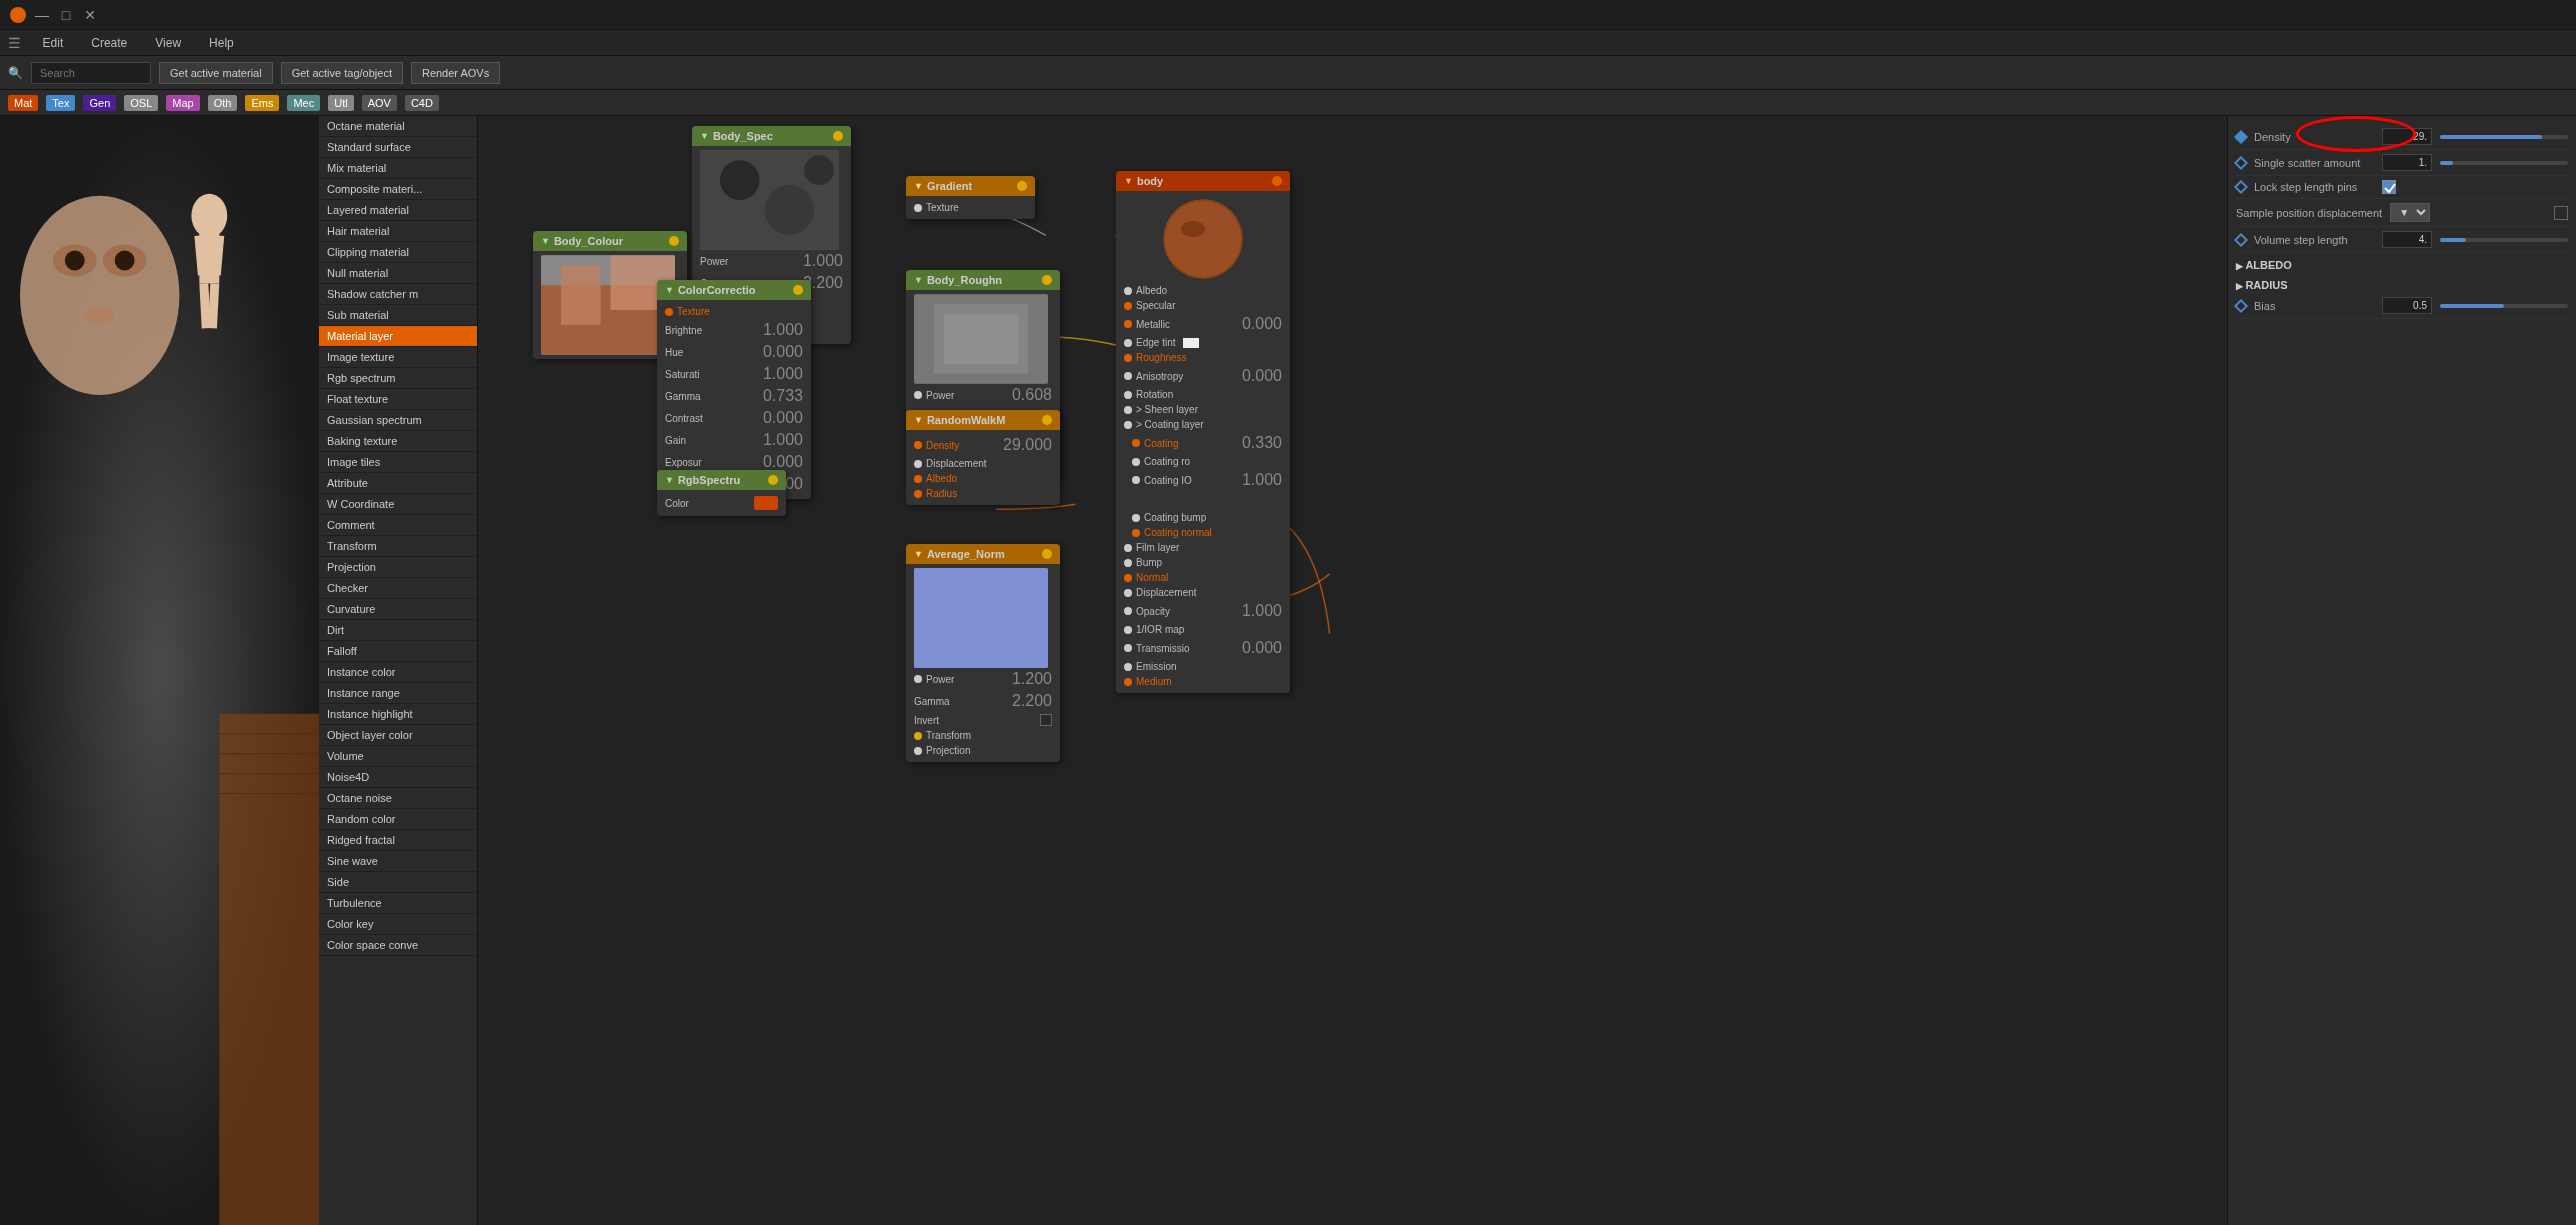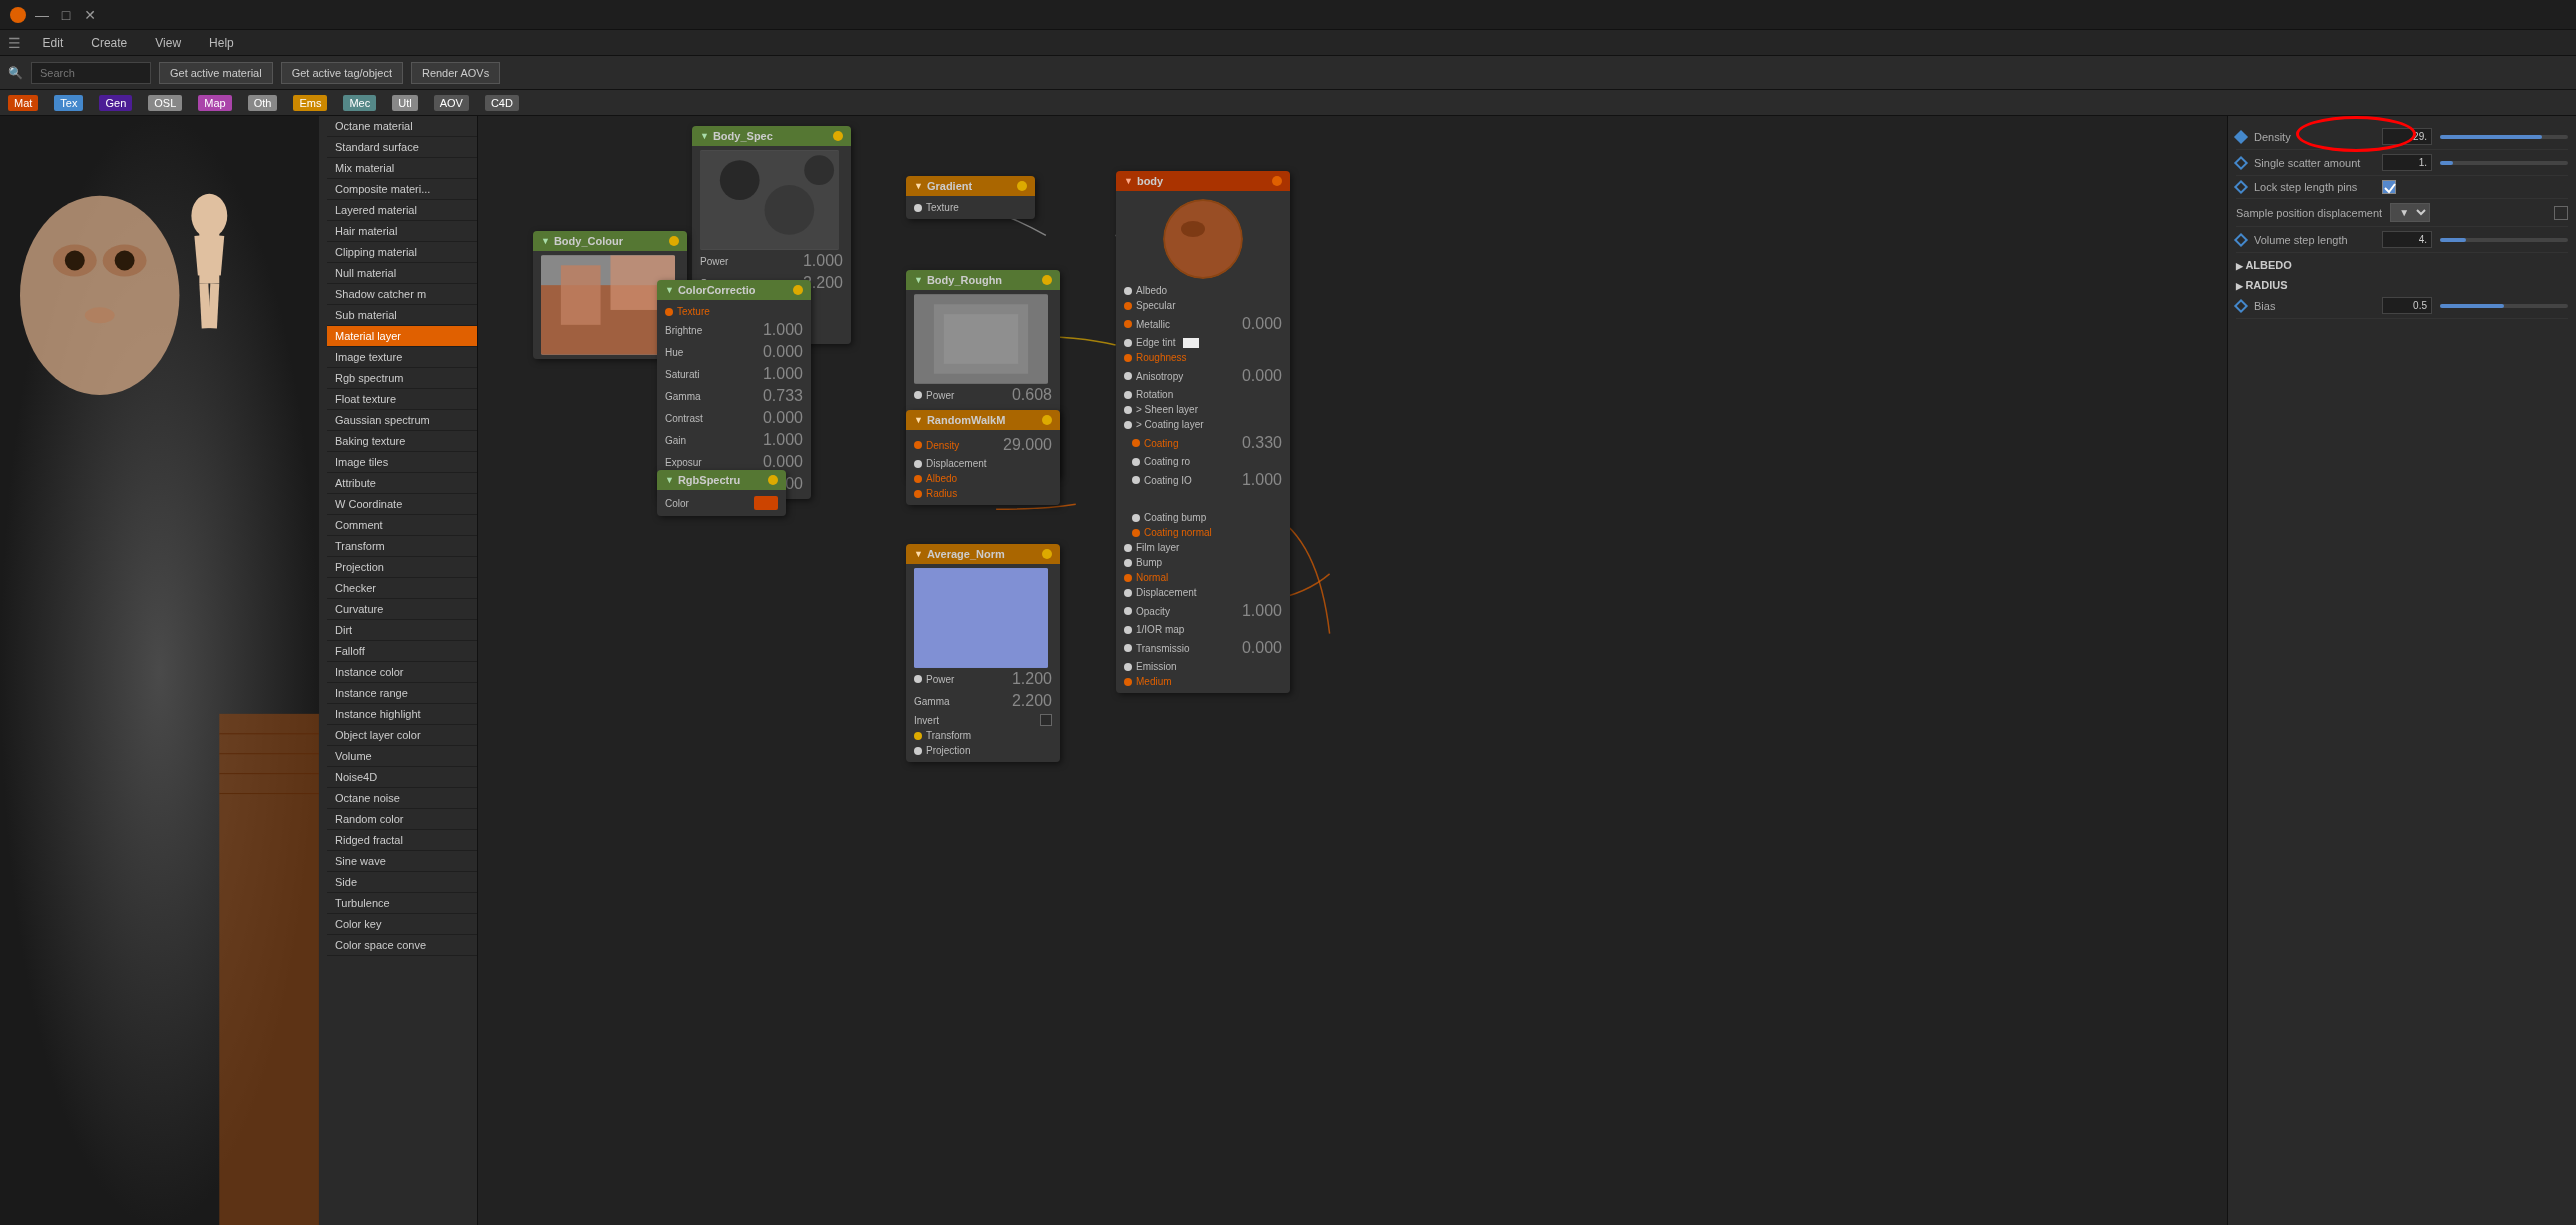--- a/index.html
+++ b/index.html
@@ -14,42 +14,42 @@
     
     .menu-bar { background: #252525; height: 26px; display: flex; align-items: center; padding: 0 8px; gap: 16px; border-bottom: 1px solid #111; }
     .menu-item { color: #bbb; cursor: pointer; font-size: 12px; padding: 2px 6px; }
 
     
     .toolbar { background: #2b2b2b; height: 34px; display: flex; align-items: center; padding: 0 8px; gap: 8px; border-bottom: 1px solid #111; }
     .toolbar-search { background: #1e1e1e; border: 1px solid #444; color: #ccc; padding: 3px 8px; font-size: 11px; width: 120px; height: 22px; }
     .toolbar-btn { background: #3a3a3a; border: 1px solid #555; color: #ccc; padding: 3px 10px; font-size: 11px; cursor: pointer; height: 22px; }
 
     
-    .cat-tabs { background: #2b2b2b; height: 26px; display: flex; align-items: center; padding: 0 8px; gap: 16px; border-bottom: 1px solid #111; }
+    .cat-tabs { background: #2b2b2b; height: 26px; display: flex; align-items: center; padding: 0 8px; gap: 8px; border-bottom: 1px solid #111; }
     .cat-tab { padding: 2px 6px; font-size: 11px; cursor: pointer; border-radius: 2px; }
     .cat-tab.mat { background: #cc4400; color: #fff; }
     .cat-tab.tex { background: #4488cc; color: #fff; }
     .cat-tab.gen { background: #4c1d95; color: #fff; }
     .cat-tab.osl { background: #888; color: #fff; }
     .cat-tab.map { background: #aa44aa; color: #fff; }
     .cat-tab.oth { background: #888; color: #fff; }
     .cat-tab.ems { background: #cc8800; color: #fff; }
     .cat-tab.mec { background: #558888; color: #fff; }
     .cat-tab.utl { background: #888; color: #fff; }
     .cat-tab.aov { background: #555; color: #fff; }
     .cat-tab.c4d { background: #555; color: #fff; }
 
     
     .main-layout { display: flex; height: calc(1225px - 116px); }
 
     
     .viewport { width: 319px; background: #1a1a1a; position: relative; overflow: hidden; flex-shrink: 0; }
 
     
-    .node-list { width: 159px; background: #2a2a2a; border-right: 1px solid #111; overflow-y: auto; flex-shrink: 0; padding-left: 8px; }
+    .node-list { width: 159px; background: #2a2a2a; border-right: 1px solid #111; overflow-y: auto; flex-shrink: 0; }
     .node-item { padding: 4px 8px; color: #ccc; cursor: pointer; font-size: 11px; border-bottom: 1px solid #1e1e1e; }
     .node-item.highlight { background: #e06000; color: #fff; }
 
     
     .node-canvas { flex: 1; background: #222; position: relative; overflow: hidden; }
 
     
     .right-panel { width: 349px; background: #2a2a2a; border-left: 1px solid #111; overflow-y: auto; flex-shrink: 0; padding: 8px; }
 
     

